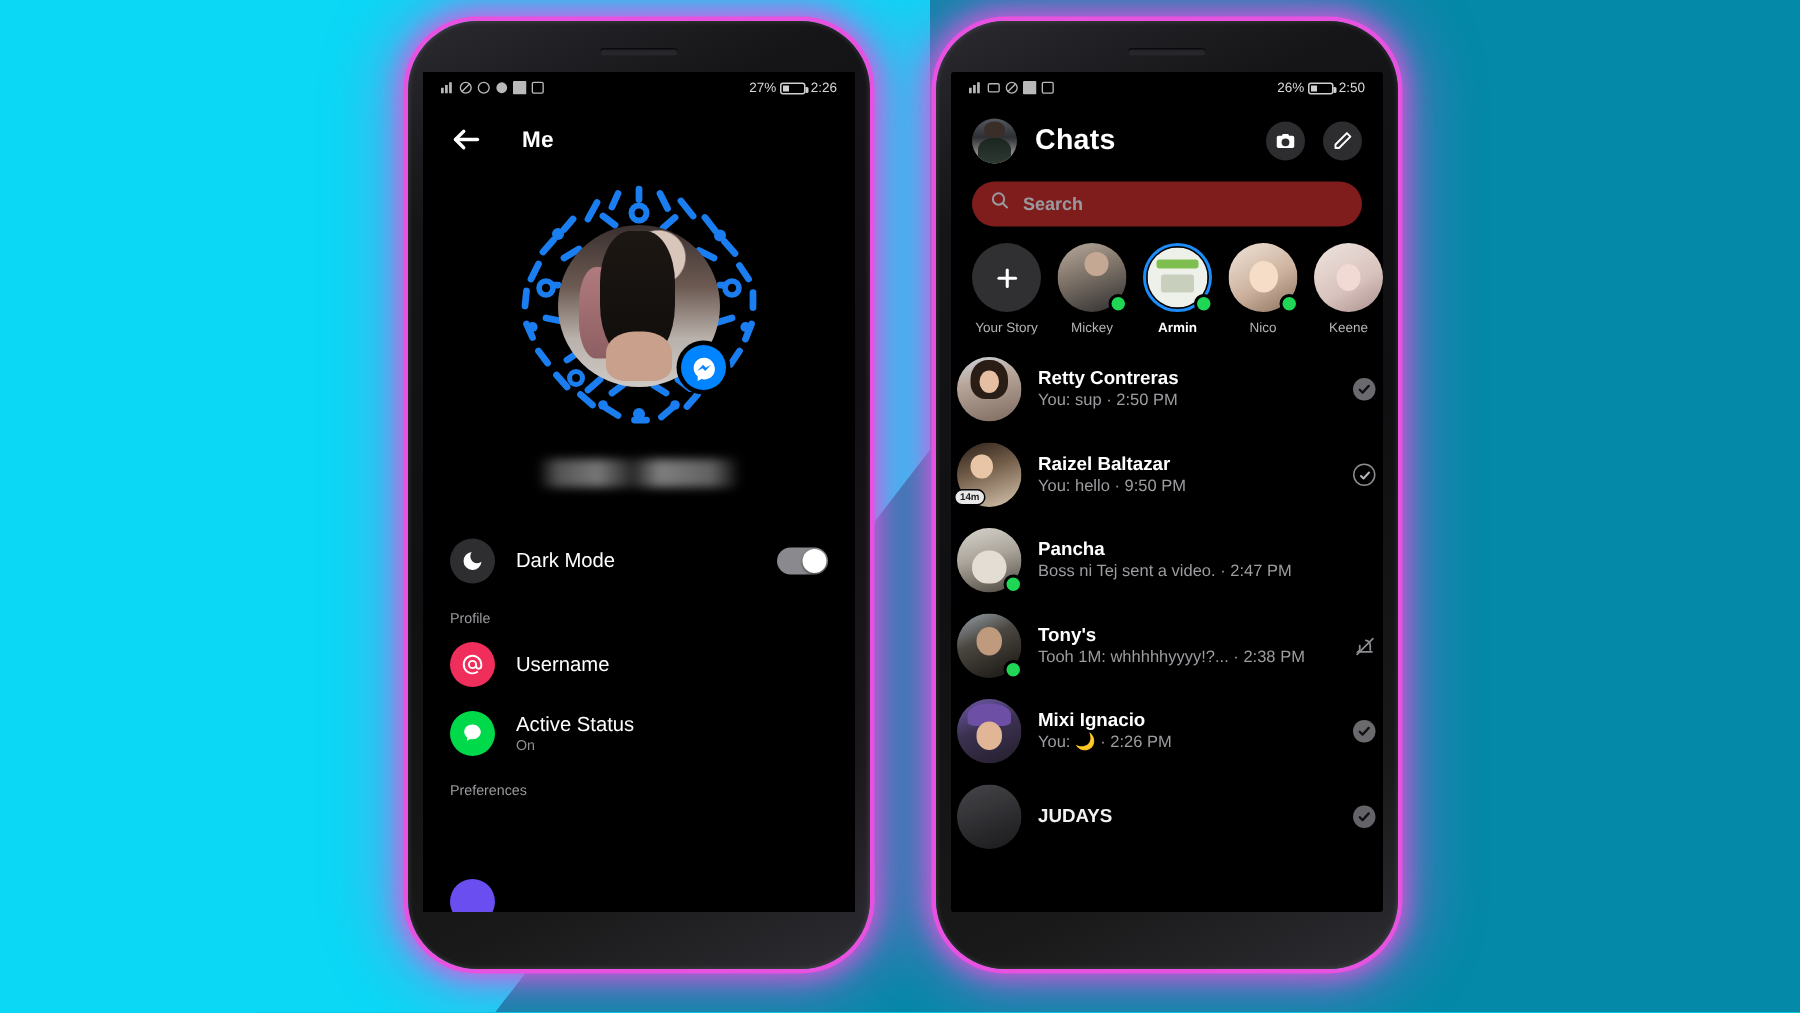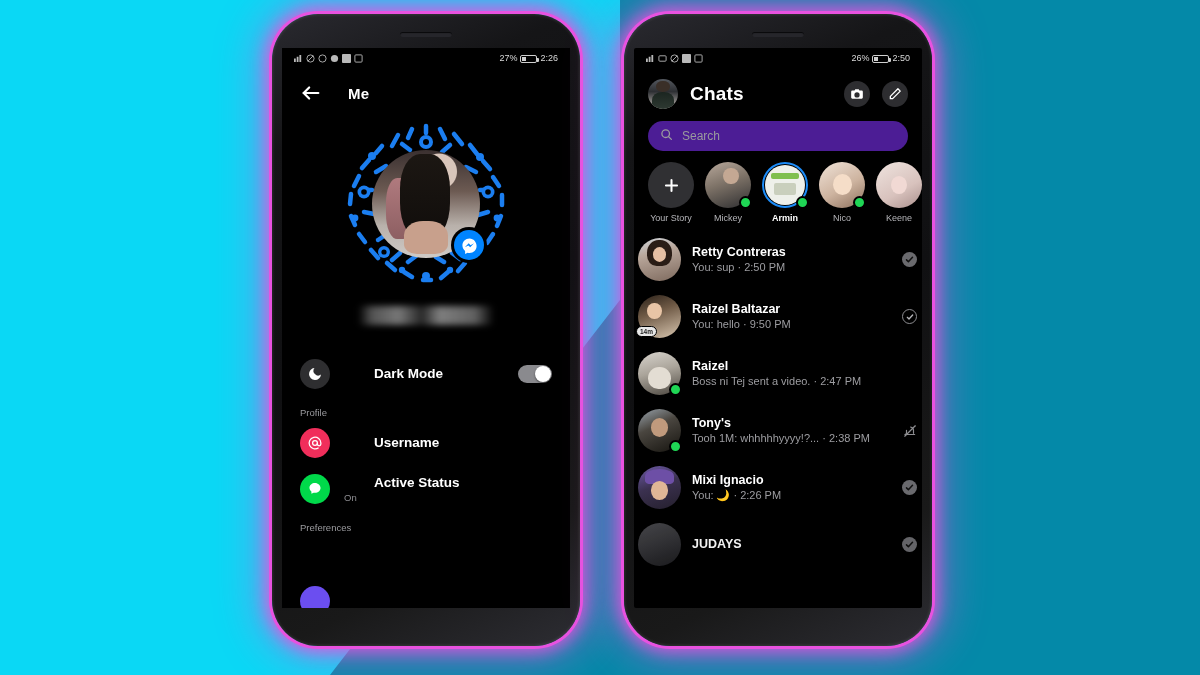--- a/index.html
+++ b/index.html
@@ -151,21 +151,21 @@
   }
   .row-icon {
     width: 30px; height:30px; border-radius:50%;
     display:flex; align-items:center; justify-content:center;
     flex:none;
   }
   .row-icon.moon { background:#2e2e30; }
   .row-icon.active { background:#00d94a; }
   .row-icon.at { background:#f02e5b; }
   .row-icon svg { width:16px; height:16px; }
-  .row-label { color:#fff; font-size:13.5px; font-weight:700; line-height:1.25;margin-left:30px; }
+  .row-label { color:#fff; font-size:13.5px; font-weight:400; line-height:1.25; }
   .row-sub { color:#8e8e92; font-size:9.5px; margin-top:1px; }
   .row-main{ flex:1; min-width:0;}
   .toggle {
     width:34px; height:18px; border-radius:10px;
     background:#8a8a8e; position:relative; flex:none;
   }
   .toggle > span {
     position:absolute; right:1px; top:1px;
     width:16px; height:16px; border-radius:50%;
     background:#fff;
@@ -209,23 +209,24 @@
     width:26px; height:26px; border-radius:50%;
     background:#2d2d30;
     display:flex; align-items:center; justify-content:center;
     flex:none;
   }
   .hdr-btn svg{ width:14px;height:14px;color:#fff;}
 
   .search-bar{
     margin: 6px 14px 0 14px;
     height: 30px; border-radius:16px;
-    background:#4c1d95;
+    background:#7f1d1d;
     display:flex; align-items:center; gap:9px;
     padding: 0 12px;
+    font-weight: bold;
   }
   .search-bar svg{ width:13px;height:13px;color:#9a9a9e; flex:none;}
   .search-text{ color:#9a9a9e; font-size:12px;}
 
   .stories{
     display:flex; gap:11px;
     padding: 11px 10px 4px 14px;
     overflow:hidden;
   }
   .story{ width:46px; flex:none; text-align:center;}
@@ -670,21 +671,21 @@
         </div>
 
         <div class="chat-row">
           <span class="chat-ava">
             <span class="pic">
                 <span class="ph p-pancha"></span>
               </span>
             <span class="dot-online"></span>
           </span>
           <span class="chat-main">
-            <span class="chat-name" style="display:block">Raizel</span>
+            <span class="chat-name" style="display:block">Pancha</span>
             <span class="chat-snippet" style="display:block">Boss ni Tej sent a video. · 2:47 PM</span>
           </span>
           <span class="chat-status"></span>
         </div>
 
         <div class="chat-row">
           <span class="chat-ava">
             <span class="pic">
                 <span class="ph p-tony"></span>
               </span>

